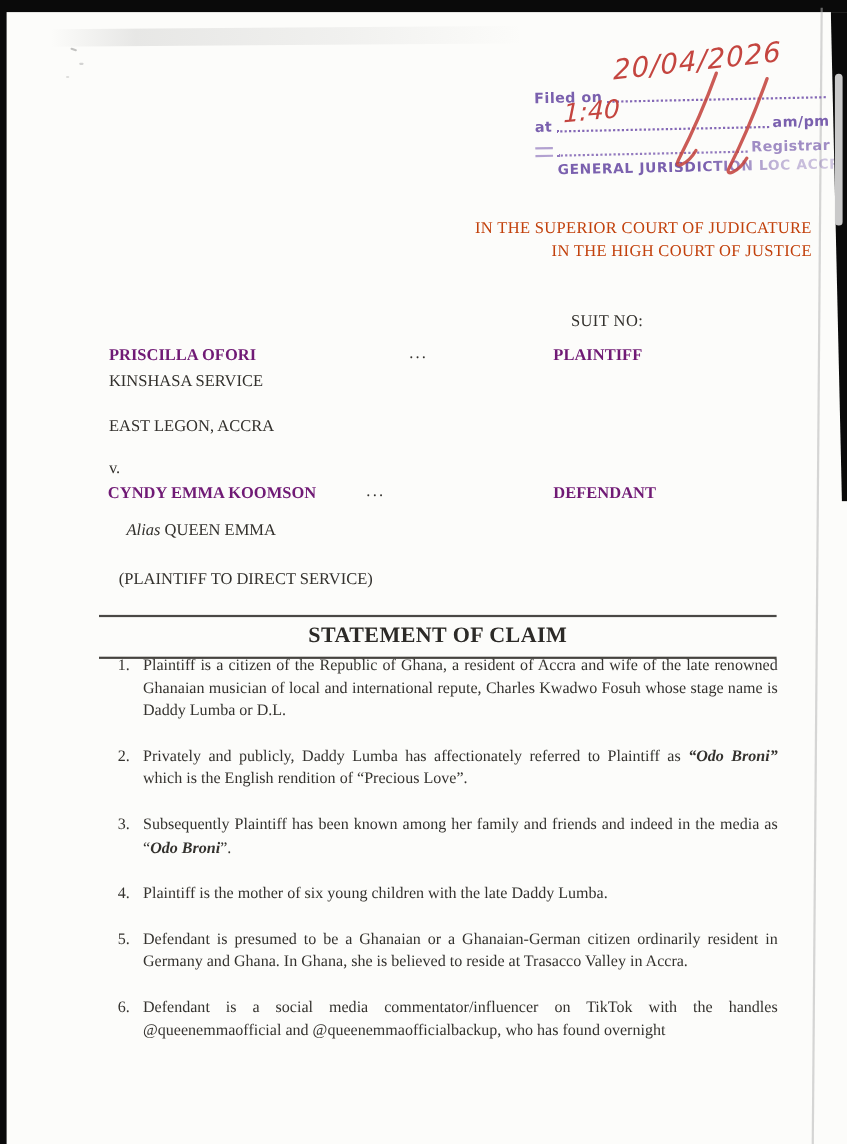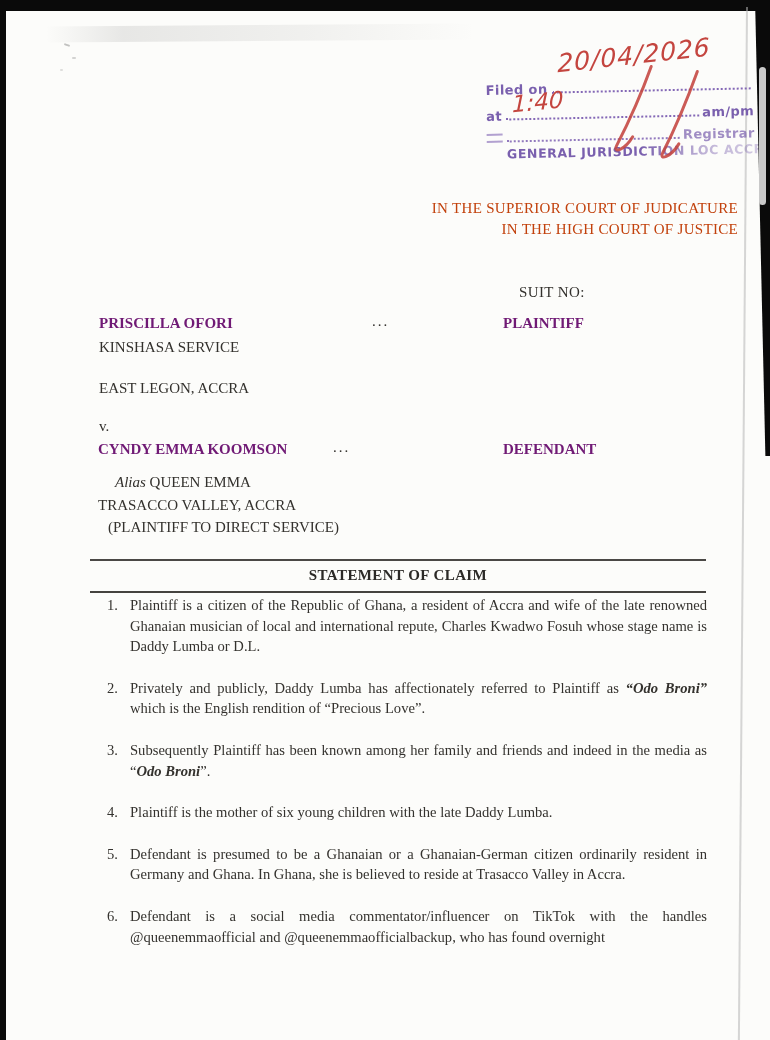--- a/index.html
+++ b/index.html
@@ -69,21 +69,21 @@
 
   
   .abs{position:absolute;font-size:15px;white-space:nowrap;}
   .b{font-weight:700;color:#701a75;}
   .it{font-style:italic;}
 
   
   .soc{
     position:absolute;left:84px;top:548px;width:616px;text-align:center;
     border-top:2px solid #4a4845;border-bottom:2px solid #45433f;
-    padding:6px 0 7px 0;font-weight:700;font-size:15px;letter-spacing:.4px;color:#2c2a27;
+    padding:6px 0 7px 0;font-weight:700;font-size:20px;letter-spacing:.4px;color:#2c2a27;
   }
   .claims{position:absolute;left:101px;top:584px;width:600px;}
   .claim{display:flex;margin-bottom:21px;font-size:14.6px;line-height:20.6px;color:#34322e;}
   .claim .num{flex:0 0 23px;}
   .claim .body{flex:1;text-align:justify;}
   .claim .bi{font-weight:700;font-style:italic;}
 </style>
 </head>
 <body>
 
@@ -136,21 +136,20 @@
   <div class="abs" style="left:93px;top:407px;">v.</div>
 
   <div class="abs b" style="left:92px;top:430px;">CYNDY EMMA KOOMSON</div>
   <div class="abs" style="left:327px;top:428px;letter-spacing:2px;">...</div>
   <div class="abs b" style="left:497px;top:430px;">DEFENDANT</div>
   <div class="abs" style="left:92px;top:463px;margin-left:17px;">
     <span class="it">Alias</span>
     <span> </span>
     <span>QUEEN EMMA</span>
   </div>
-  <div class="abs" style="left:92px;top:486px;">TRASACCO VALLEY, ACCRA</div>
   <div class="abs" style="left:102px;top:508px;">(PLAINTIFF TO DIRECT SERVICE)</div>
 
   <div class="soc">STATEMENT OF CLAIM</div>
   <div class="claims">
       <div class="claim">
         <span class="num">1.</span>
         <span class="body"><span>Plaintiff is a citizen of the Republic of Ghana, a resident of Accra and wife of the late renowned Ghanaian musician of local and international repute, Charles Kwadwo Fosuh whose stage name is Daddy Lumba or D.L.</span></span>
       </div>
       <div class="claim">
         <span class="num">2.</span>

